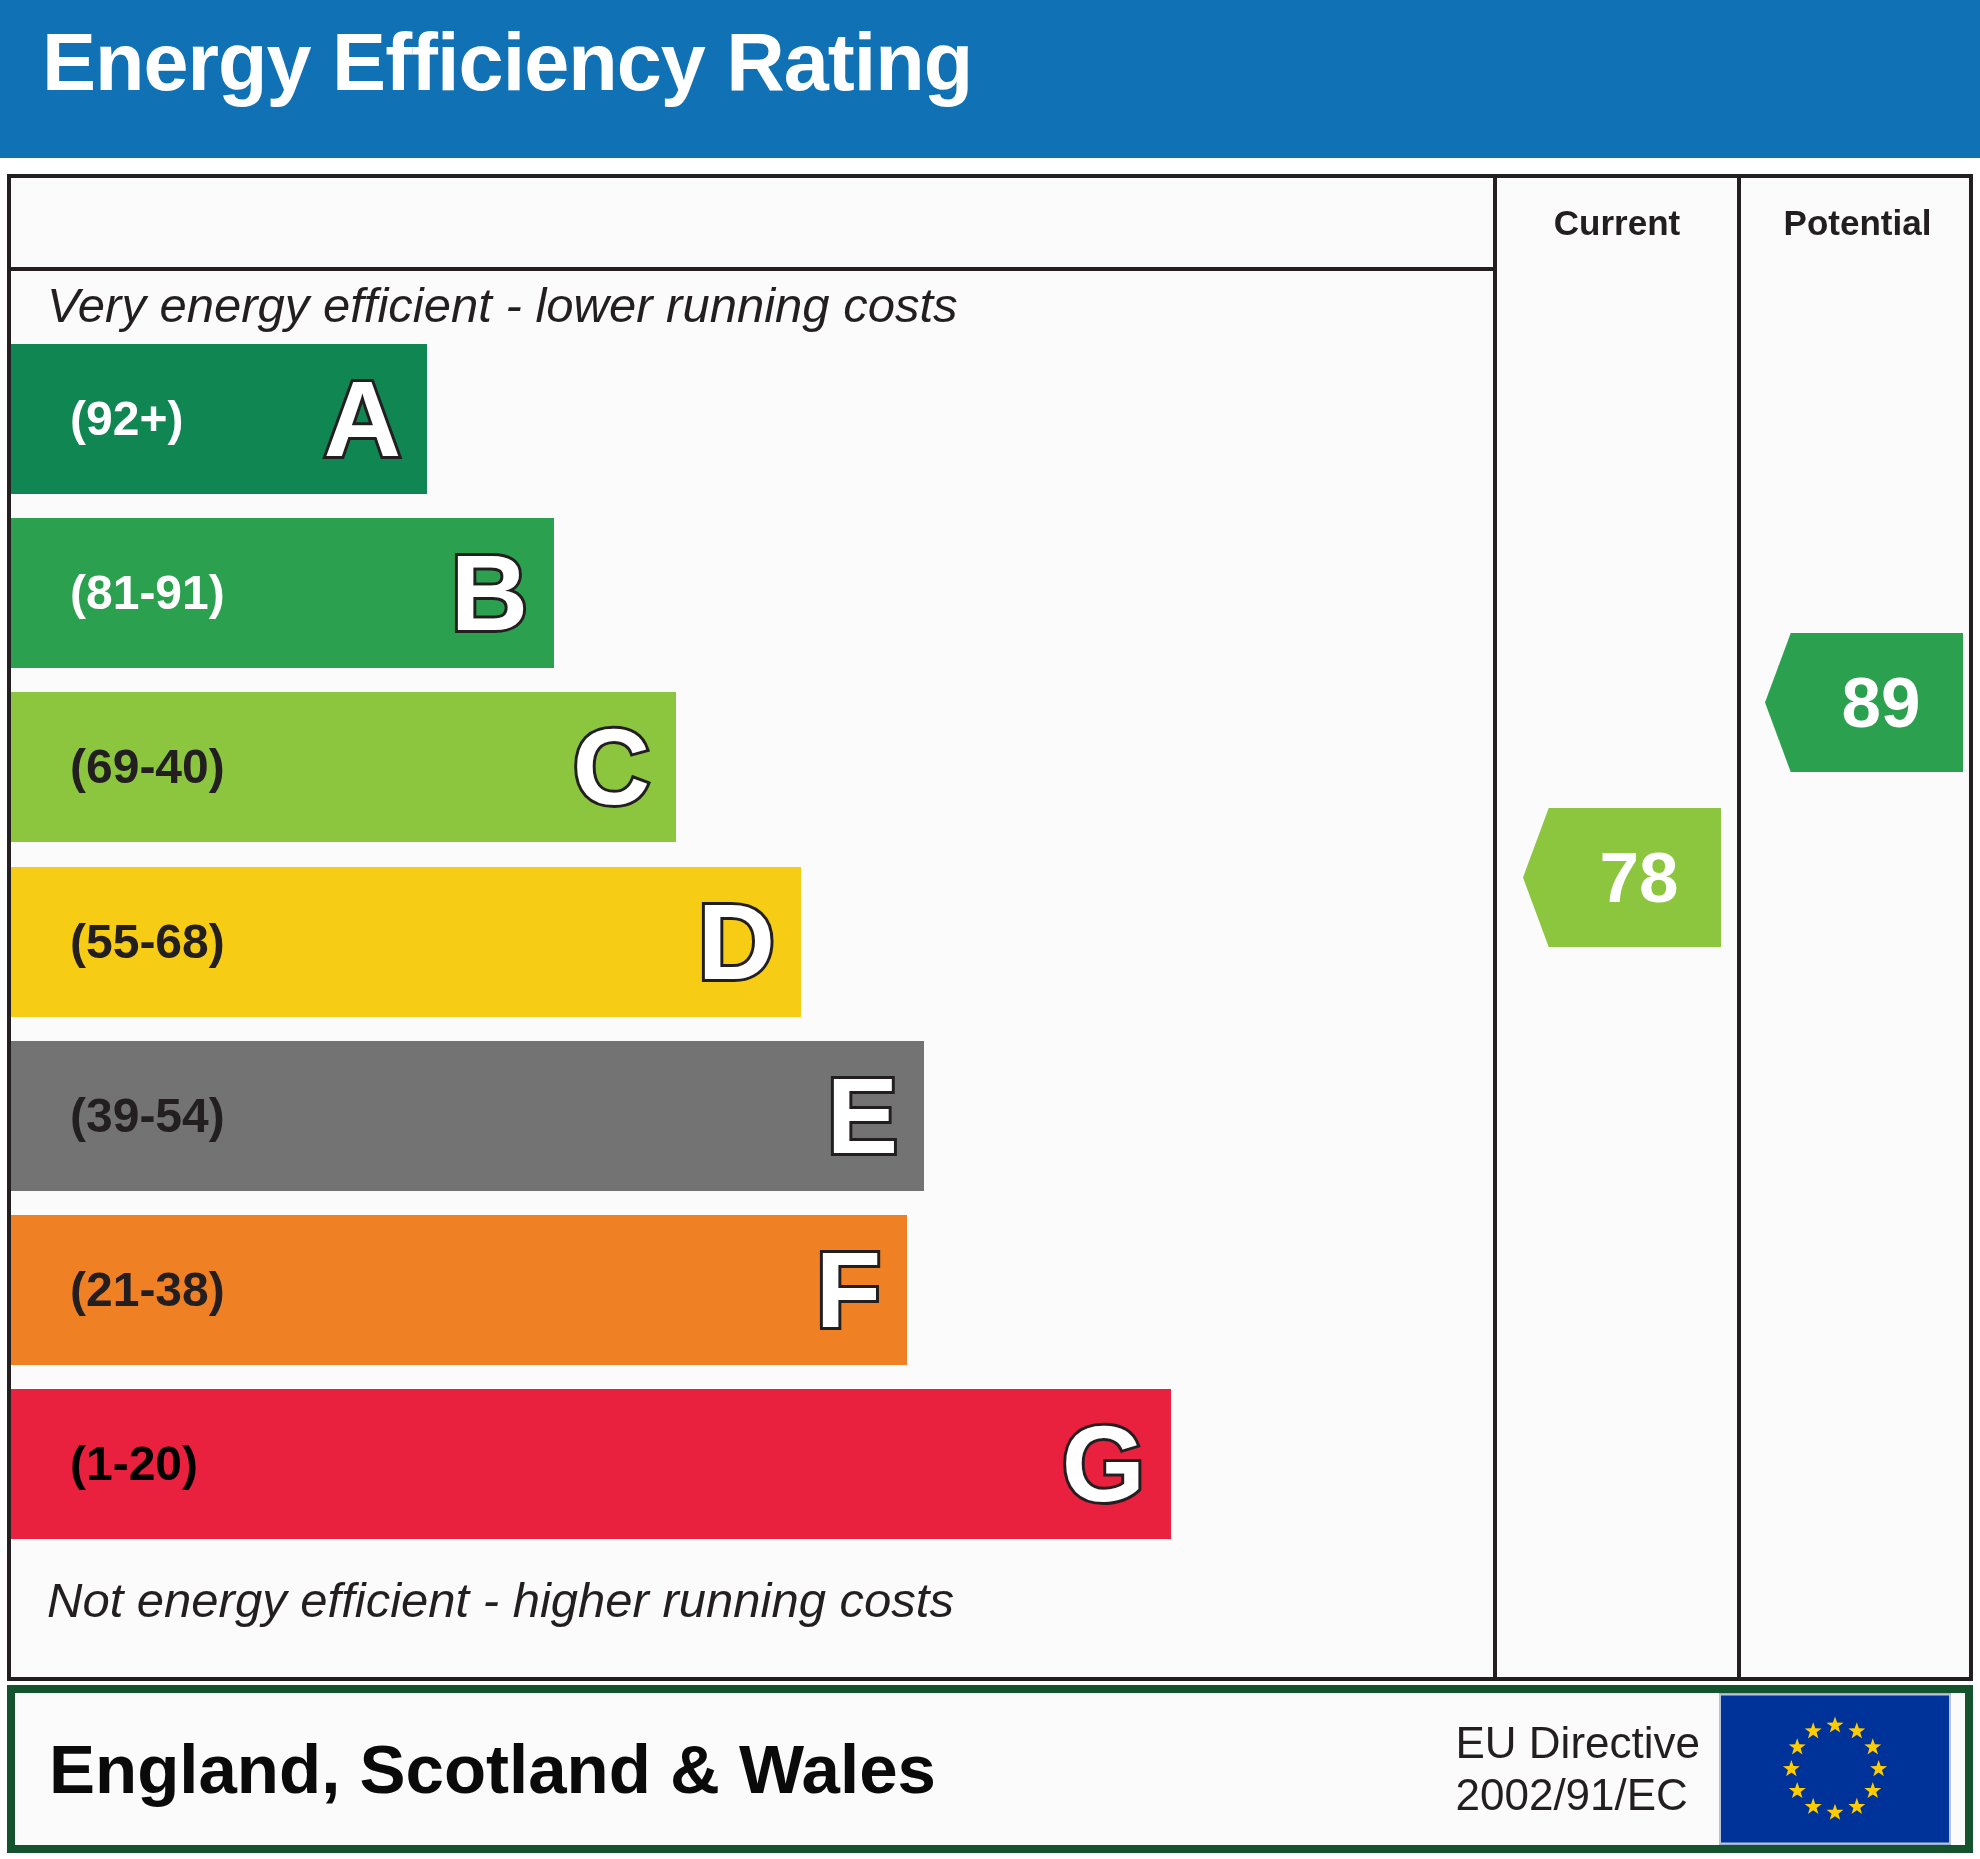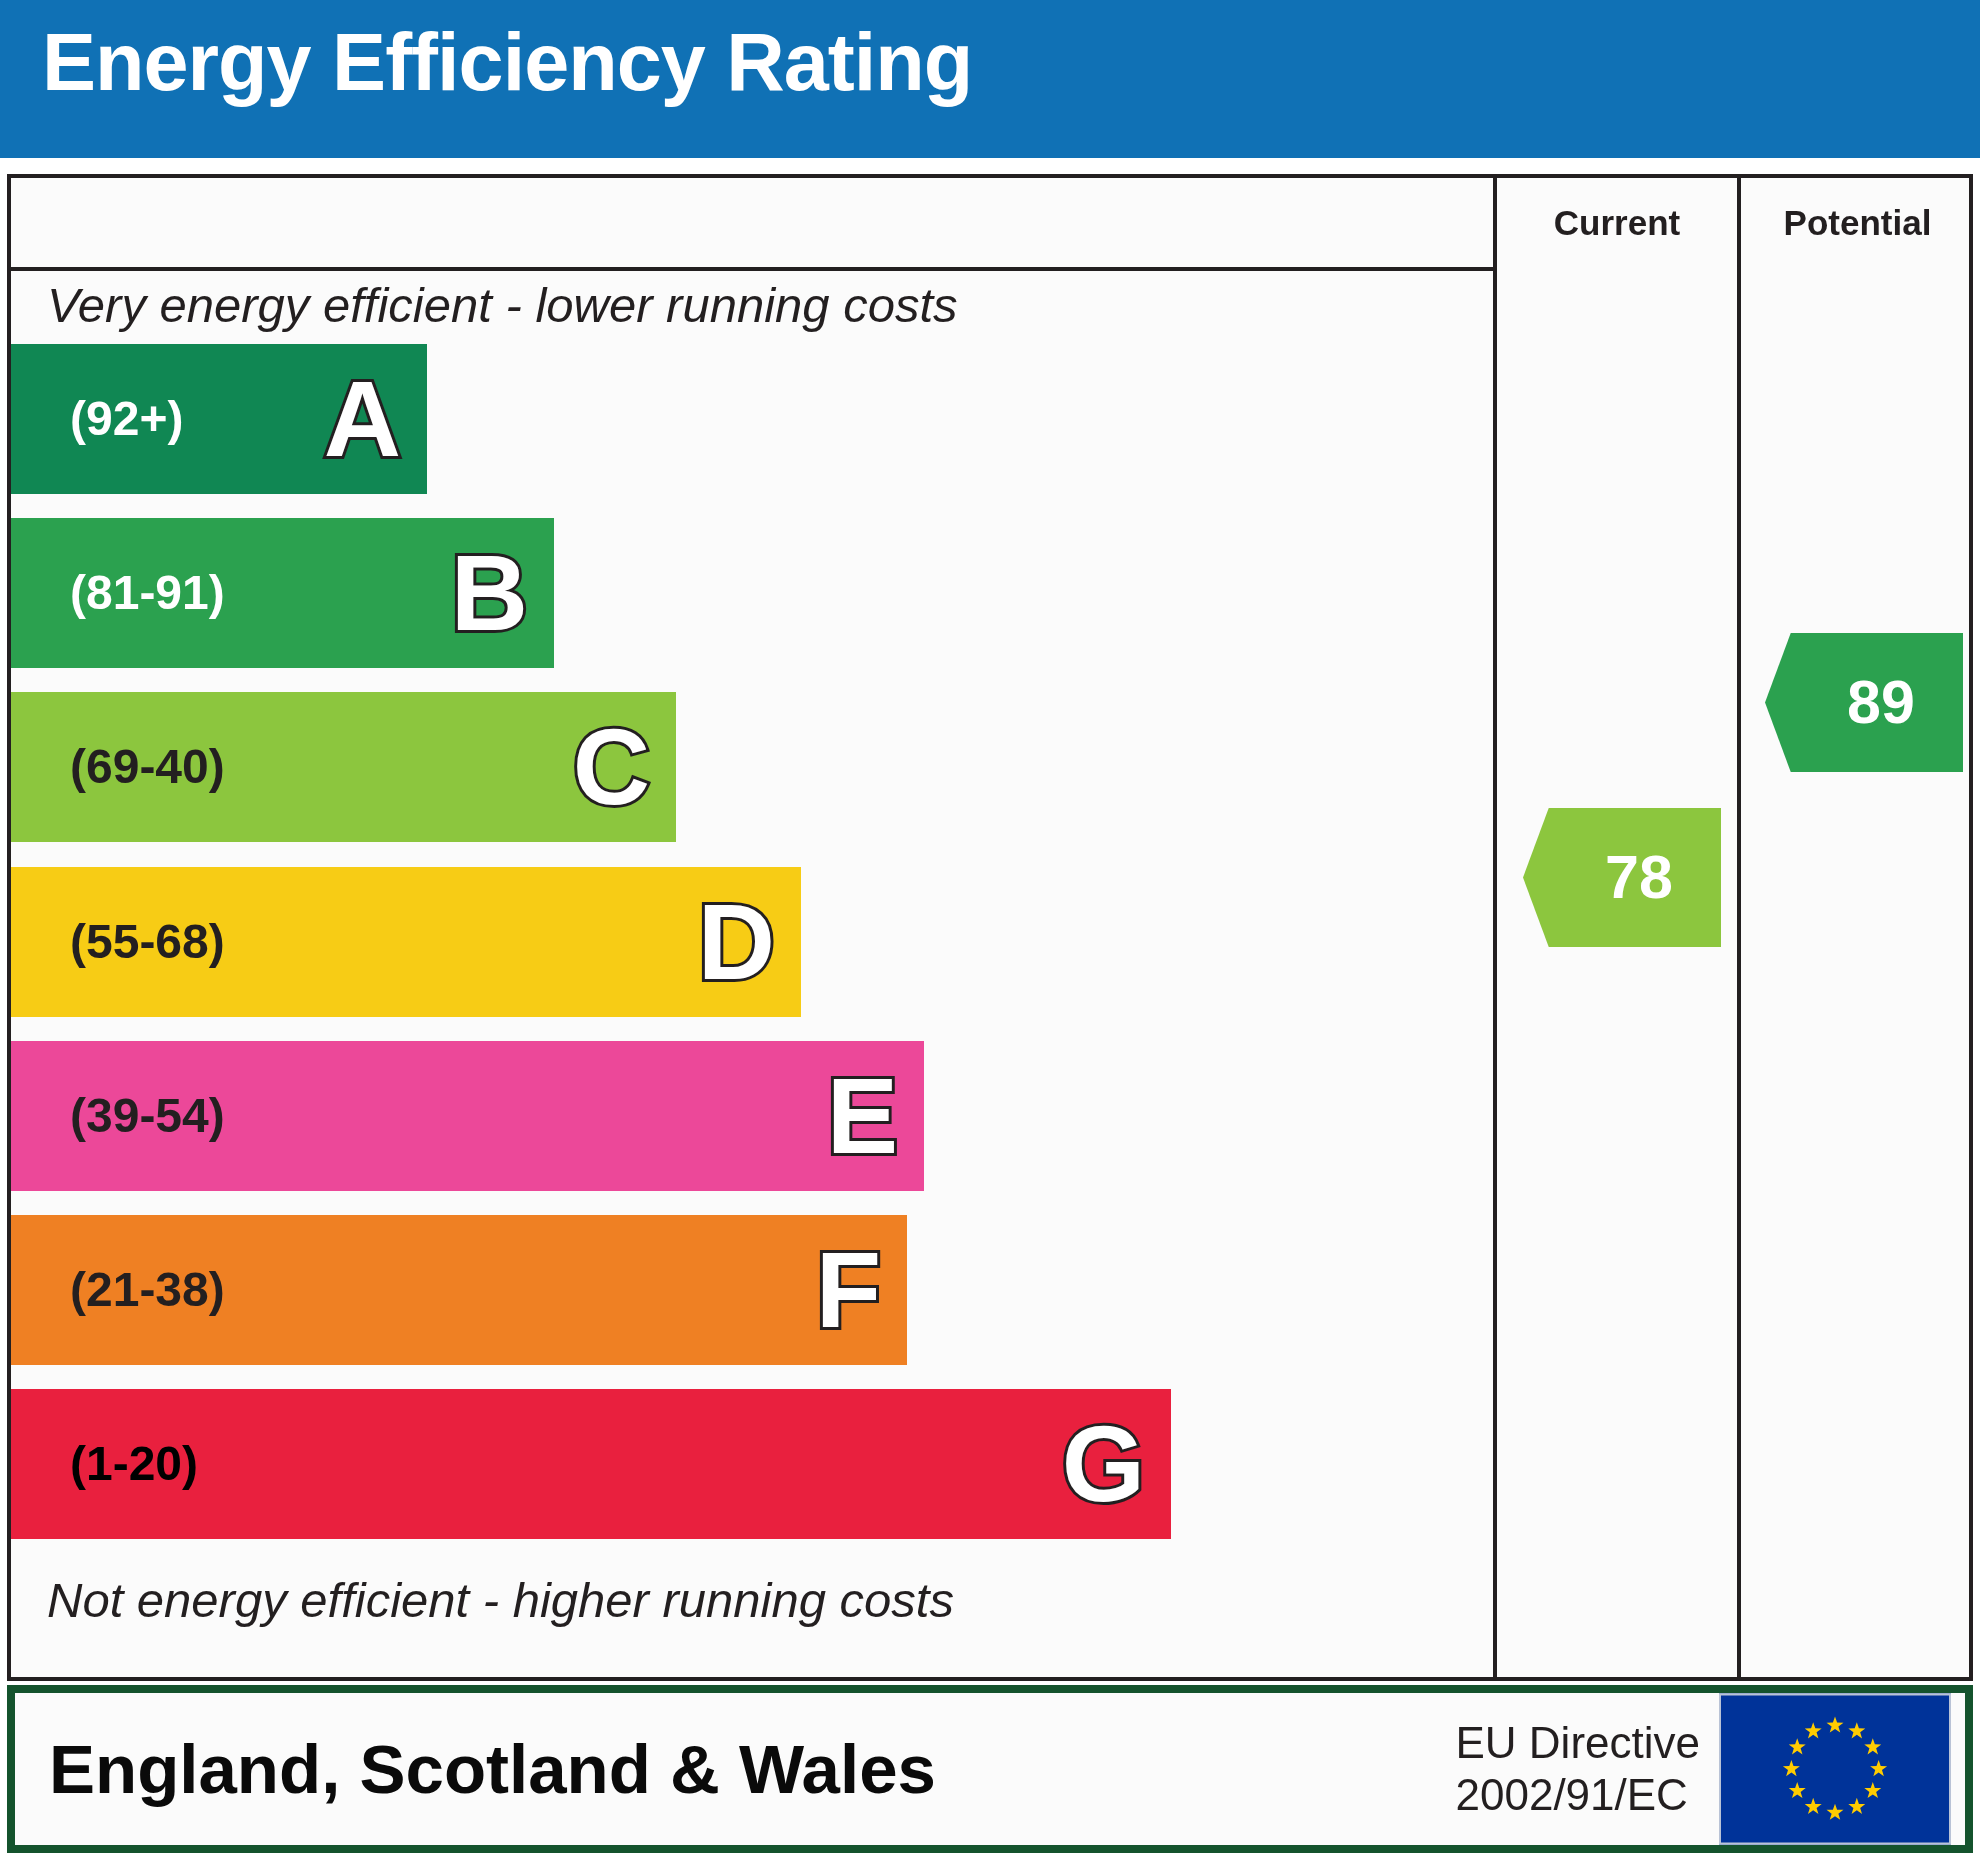--- a/index.html
+++ b/index.html
@@ -82,21 +82,21 @@
     text-shadow:
       0 0 0 #231f20;
   }
 
   
   .arrow{
     position:absolute;
     height:139px;
     display:flex;align-items:center;justify-content:center;
     clip-path:polygon(0% 50%, 13% 0%, 100% 0%, 100% 100%, 13% 100%);
-    color:#ffffff;font-size:61px;font-weight:bold;line-height:1;
+    color:#ffffff;font-size:71px;font-weight:bold;line-height:1;
   }
   .arrow span{padding-left:34px;}
 
   
   .footer{
     position:absolute;left:7px;top:1685px;width:1966px;height:168px;
     border:8px solid #14532d;box-sizing:border-box;background:#fbfbfb;
   }
   .footer-left{
     position:absolute;left:34px;top:50%;transform:translateY(-50%);
@@ -143,21 +143,21 @@
         <span class="letter">B</span>
       </div>
       <div class="band" style="background: rgb(140, 198, 62); width: 665px; top: 348px;">
         <span class="range" style="color: rgb(35, 31, 32);">(69-40)</span>
         <span class="letter">C</span>
       </div>
       <div class="band" style="background: rgb(247, 204, 21); width: 790px; top: 523px;">
         <span class="range" style="color: rgb(35, 31, 32);">(55-68)</span>
         <span class="letter">D</span>
       </div>
-      <div class="band" style="background: #ec4899; width: 913px; top: 697px;">
+      <div class="band" style="background: #737373; width: 913px; top: 697px;">
         <span class="range" style="color: rgb(35, 31, 32);">(39-54)</span>
         <span class="letter">E</span>
       </div>
       <div class="band" style="background: rgb(239, 128, 35); width: 896px; top: 871px;">
         <span class="range" style="color: rgb(35, 31, 32);">(21-38)</span>
         <span class="letter">F</span>
       </div>
       <div class="band" style="background: rgb(233, 32, 62); width: 1160px; top: 1045px;">
         <span class="range" style="color: #000000;">(1-20)</span>
         <span class="letter">G</span>

